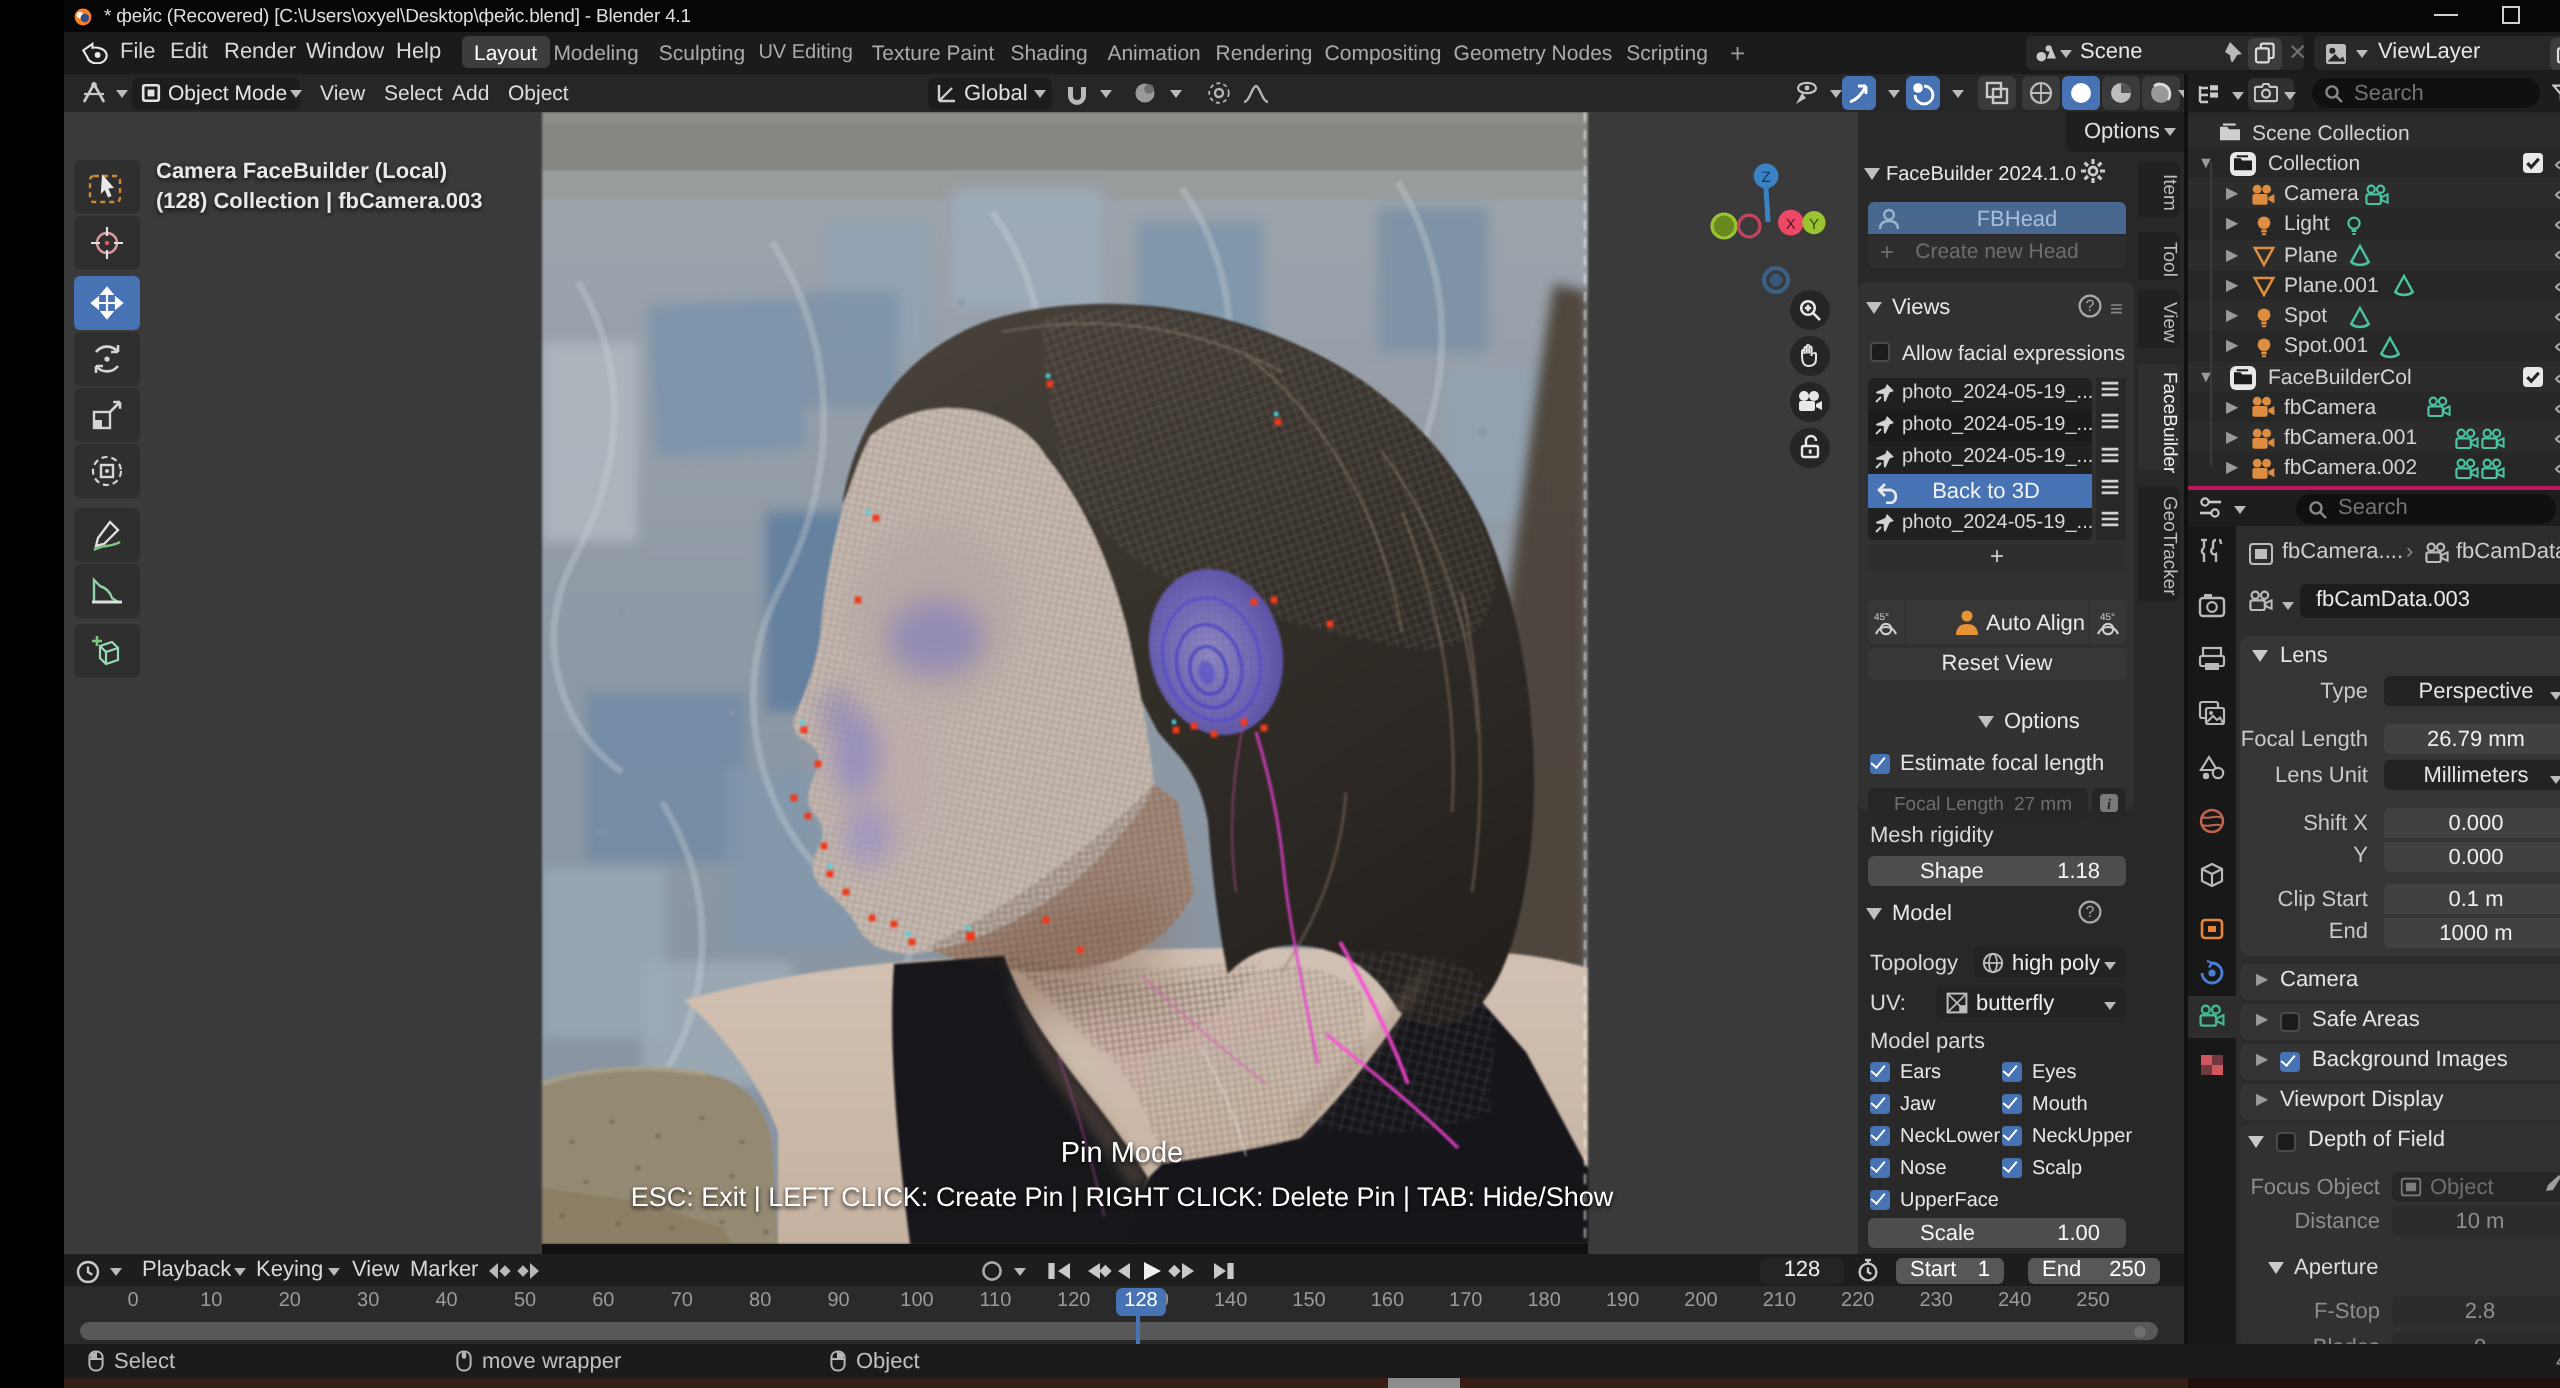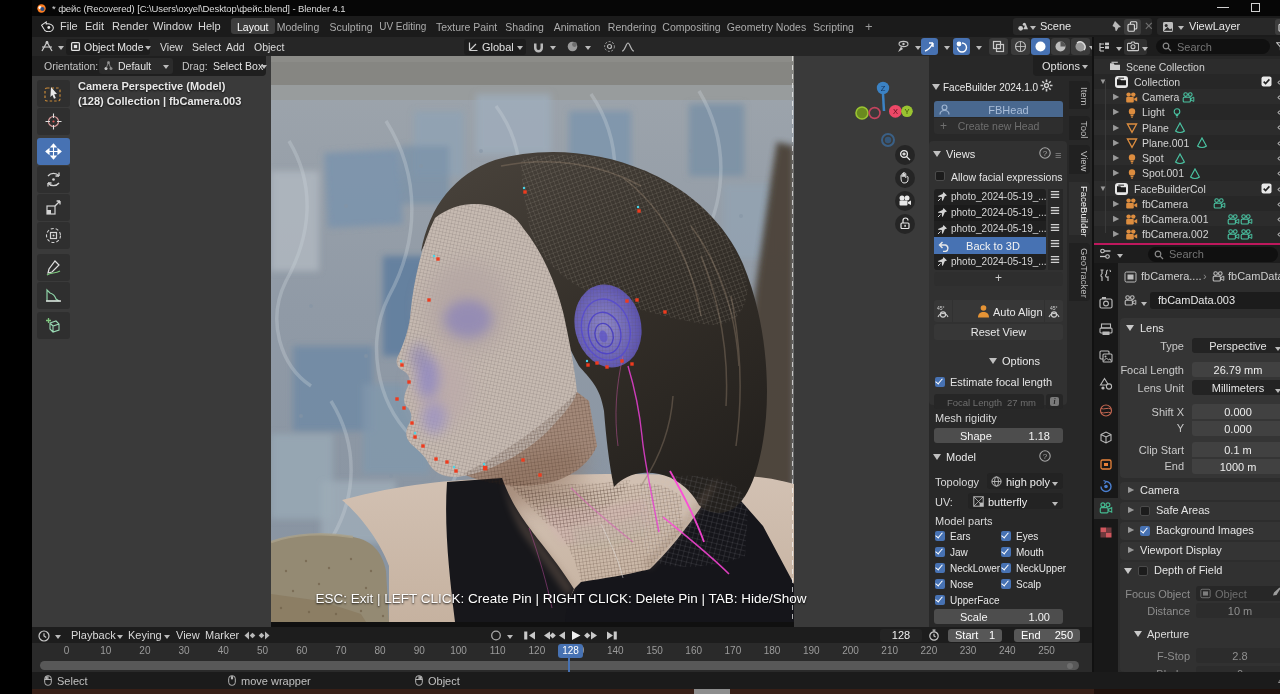--- a/index.html
+++ b/index.html
@@ -444,43 +444,27 @@
             <circle cx="316" cy="305" r="1.2"></circle>
       <circle cx="144" cy="377" r="1.2"></circle>
             <circle cx="213" cy="408" r="1.2"></circle>
     </g>
 
     <line x1="521.5" y1="0" x2="521.5" y2="566" stroke="rgba(245,245,245,0.7)" stroke-width="1" stroke-dasharray="5 4"></line>
   </svg>
   </div>
   <div class="abs" style="left:239px;top:566px;width:523px;height:5px;background:#101010;"></div>
 
-  <div class="abs" style="left:0;top:0;width:234px;height:20px;background:#1f1f1f;border-radius:0 0 4px 0;">
-    <div class="abs" style="left:12px;top:4px;color:#c3c3c3;font-size:10.5px;">Orientation:</div>
-    <div class="abs r3" style="left:67px;top:2px;width:74px;height:16px;background:#2b2b2b;"></div>
-    <svg class="abs" style="left:71px;top:4px" width="11" height="11" viewBox="0 0 11 11">
-          <circle cx="3" cy="8.5" r="1.5" fill="#cfcfcf"></circle>
-          <circle cx="8" cy="8.5" r="1.5" fill="#888"></circle>
-          <circle cx="5.5" cy="2.5" r="1.5" fill="#888"></circle>
-          <path d="M3 8.5 L5.5 2.5 L8 8.5" fill="none" stroke="#999" stroke-width="0.8"></path>
-        </svg>
-    <div class="abs" style="left:86px;top:4px;color:#e2e2e2;font-size:10.5px;">Default</div>
-    <div class="abs caret" style="left:128px;top:4px;"></div>
-    <div class="abs" style="left:150px;top:4px;color:#c3c3c3;font-size:10.5px;">Drag:</div>
-    <div class="abs r3" style="left:207px;top:2px;width:2px;height:1px;"></div>
-    <div class="abs" style="left:181px;top:4px;color:#e2e2e2;font-size:10.5px;">Select Box</div>
-    <div class="abs caret" style="left:226px;top:4px;"></div>
-  </div>
 
   <div class="abs" style="left:1001px;top:0;width:59px;height:20px;background:#1f1f1f;border-radius:0 0 0 4px;z-index:6;">
     <div class="abs" style="left:9px;top:3.5px;color:#e0e0e0;">Options</div>
     <div class="abs caret" style="left:46px;top:4px;"></div>
   </div>
 
-  <div class="abs" style="left:46px;top:24px;color:#e8e8e8;font-size:11px;text-shadow:0 1px 2px rgba(0,0,0,.8);font-weight:bold;">Camera Perspective (Model)</div>
+  <div class="abs" style="left:46px;top:24px;color:#e8e8e8;font-size:11px;text-shadow:0 1px 2px rgba(0,0,0,.8);font-weight:bold;">Camera FaceBuilder (Local)</div>
   <div class="abs" style="left:46px;top:39px;color:#e8e8e8;font-size:11px;text-shadow:0 1px 2px rgba(0,0,0,.8);font-weight:bold;">(128) Collection | fbCamera.003</div>
 
   <div id="toolbar" class="abs" style="left:5px;top:24px;width:33px;">
     <div class="abs r3" style="left:0;top:0px;width:33px;height:27px;background:#2f2f2f;"></div>
     <svg class="abs" style="left:7px;top:5px" width="19" height="17" viewBox="0 0 19 17">
           <rect x="1" y="3" width="15" height="13" rx="2" fill="none" stroke="#c98a39" stroke-width="1.2" stroke-dasharray="2.5 2"></rect>
           <path d="M7 2 L13 9 L10.2 9.3 L11.8 13 L10 13.8 L8.4 10 L6.4 12 Z" fill="#e8e8e8"></path>
         </svg>
     <div class="abs r3" style="left:0;top:28px;width:33px;height:27px;background:#2f2f2f;"></div>
     <svg class="abs" style="left:8px;top:33px" width="17" height="17" viewBox="0 0 17 17">
@@ -561,20 +545,21 @@
           <path d="M10 7 L13 5.5 L13 10 L10 8.5 Z" fill="#e8e8e8"></path>
         </svg>
     <div class="abs" style="left:863px;top:158px;width:20px;height:20px;border-radius:50%;background:rgba(20,20,20,.55);"></div>
     <svg class="abs" style="left:867px;top:161px" width="12" height="13" viewBox="0 0 12 13">
           <rect x="2" y="6" width="8" height="5.5" rx="1" fill="none" stroke="#e8e8e8" stroke-width="1.2"></rect>
           <path d="M4 6 L4 3.5 A2.5 2.5 0 0 1 9 3.5" fill="none" stroke="#e8e8e8" stroke-width="1.2"></path>
           <rect x="5.4" y="7.8" width="1.4" height="2" fill="#e8e8e8"></rect>
         </svg>
   </div>
 
+  <div class="abs" style="left:0;top:513px;width:1058px;text-align:center;color:#fff;font-size:14.5px;text-shadow:0 1px 2px rgba(0,0,0,.9);">Pin Mode</div>
   <div class="abs" style="left:0;top:535px;width:1058px;text-align:center;color:#fff;font-size:13.5px;text-shadow:0 1px 2px rgba(0,0,0,.9);">ESC: Exit | LEFT CLICK: Create Pin | RIGHT CLICK: Delete Pin | TAB: Hide/Show</div>
 
   <div id="npanel" class="abs" style="left:897px;top:0;width:138px;height:571px;background:#283034;background:#282828;font-size:11px;">
 
     <div class="abs" style="left:14px;top:25.5px;color:#e8e8e8;font-size:10px;">FaceBuilder 2024.1.0</div>
     <svg class="abs" style="left:3px;top:28px" width="8" height="6" viewBox="0 0 8 6">
           <path d="M0 0 L8 0 L4 6 Z" fill="#c0c0c0"></path>
         </svg>
     <svg class="abs" style="left:111px;top:23px" width="13" height="13" viewBox="0 0 13 13">
           <circle cx="6.5" cy="6.5" r="2" fill="none" stroke="#cdcdcd" stroke-width="1.4"></circle>

